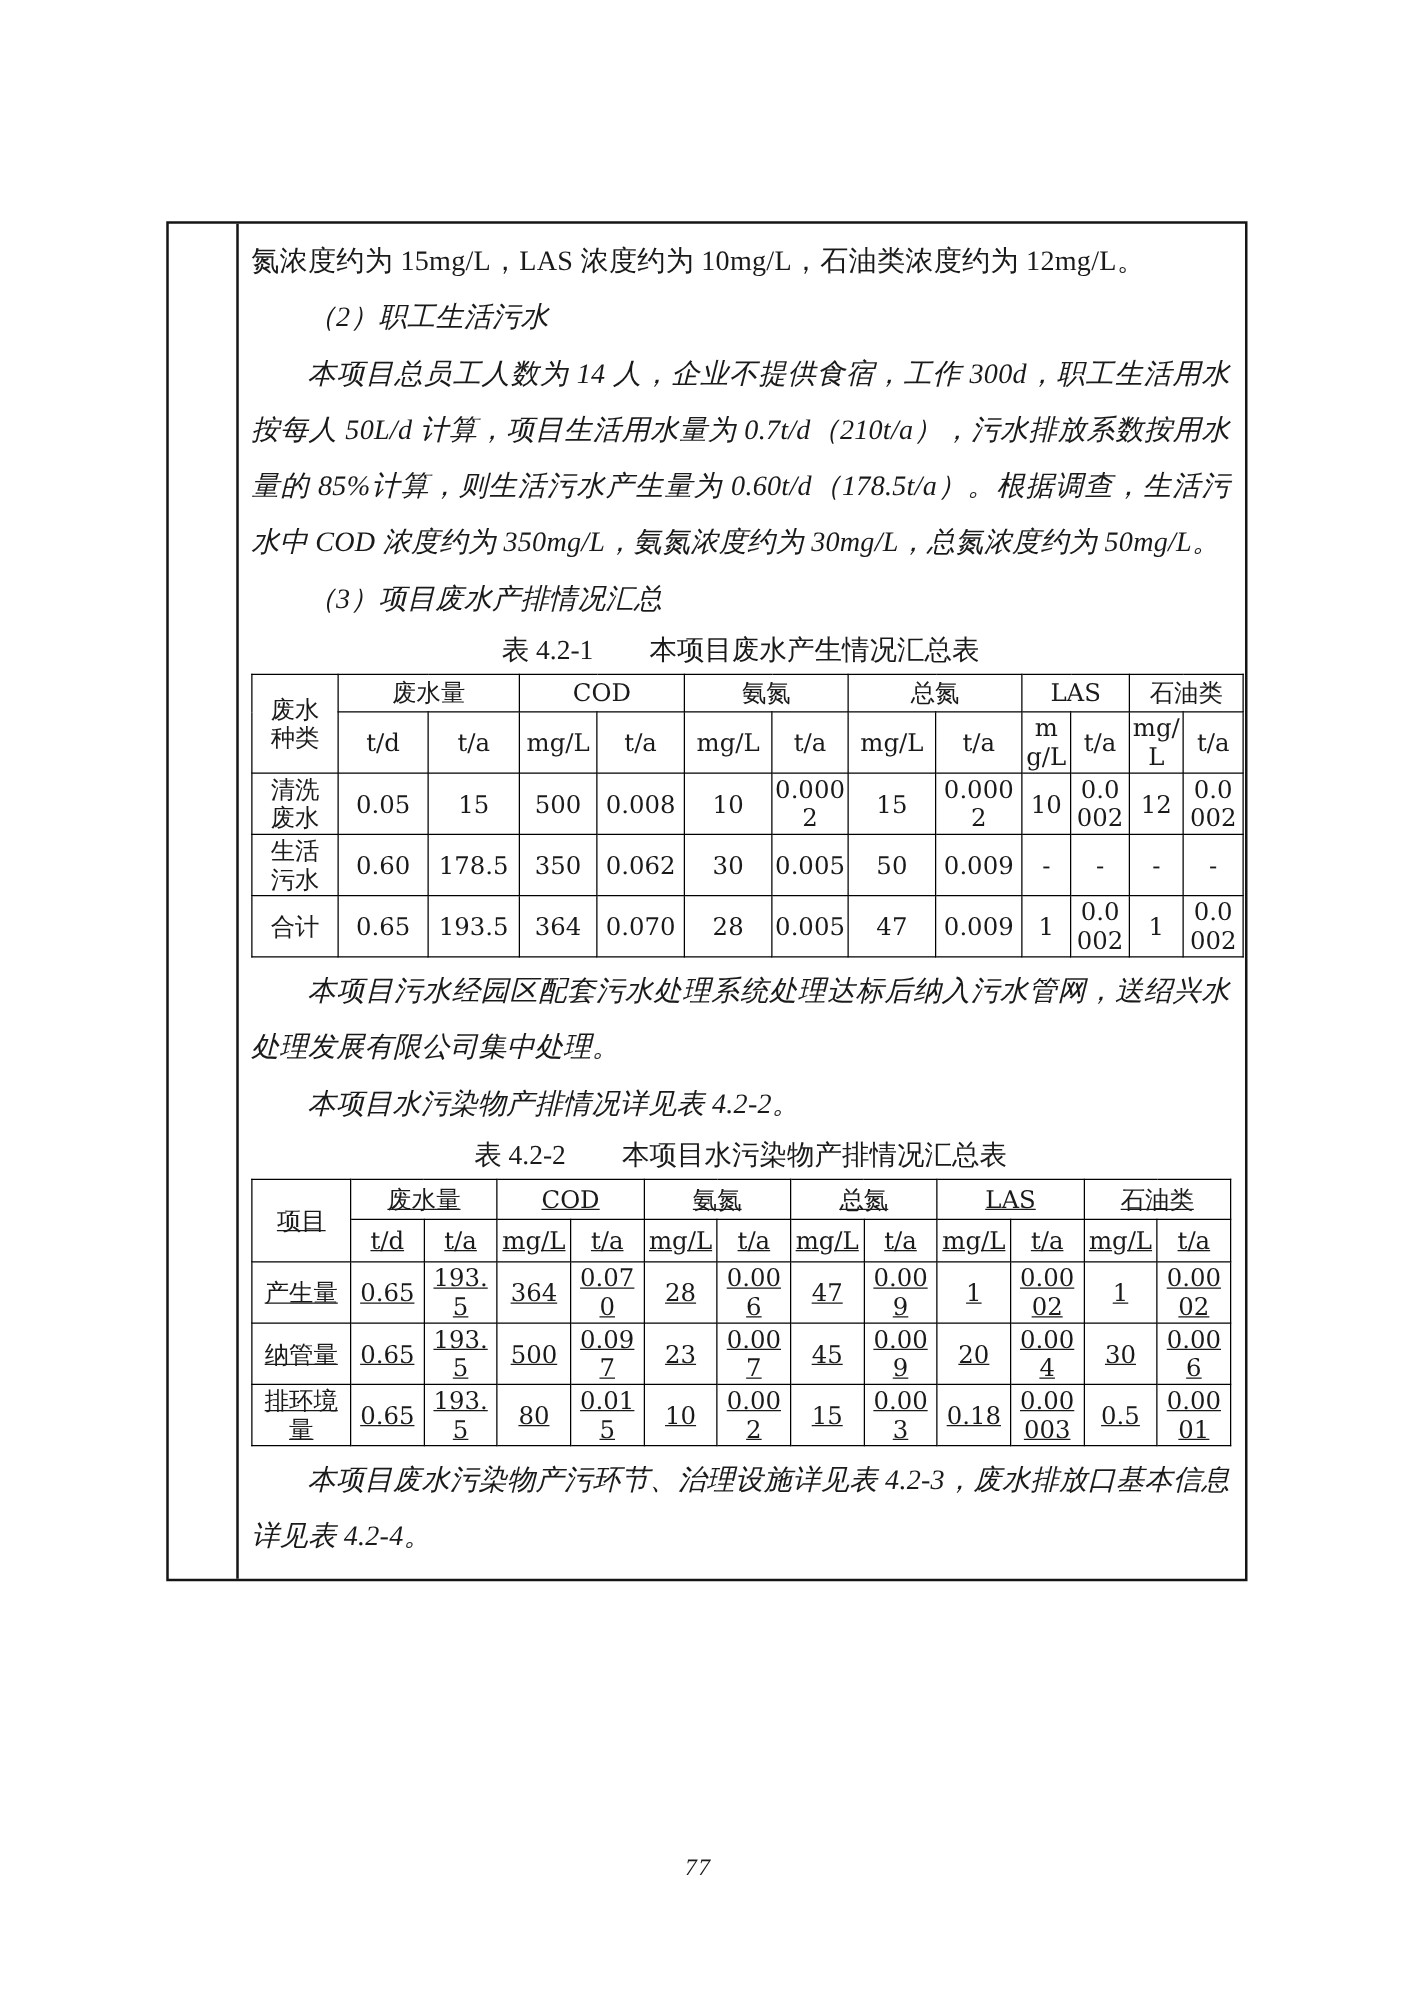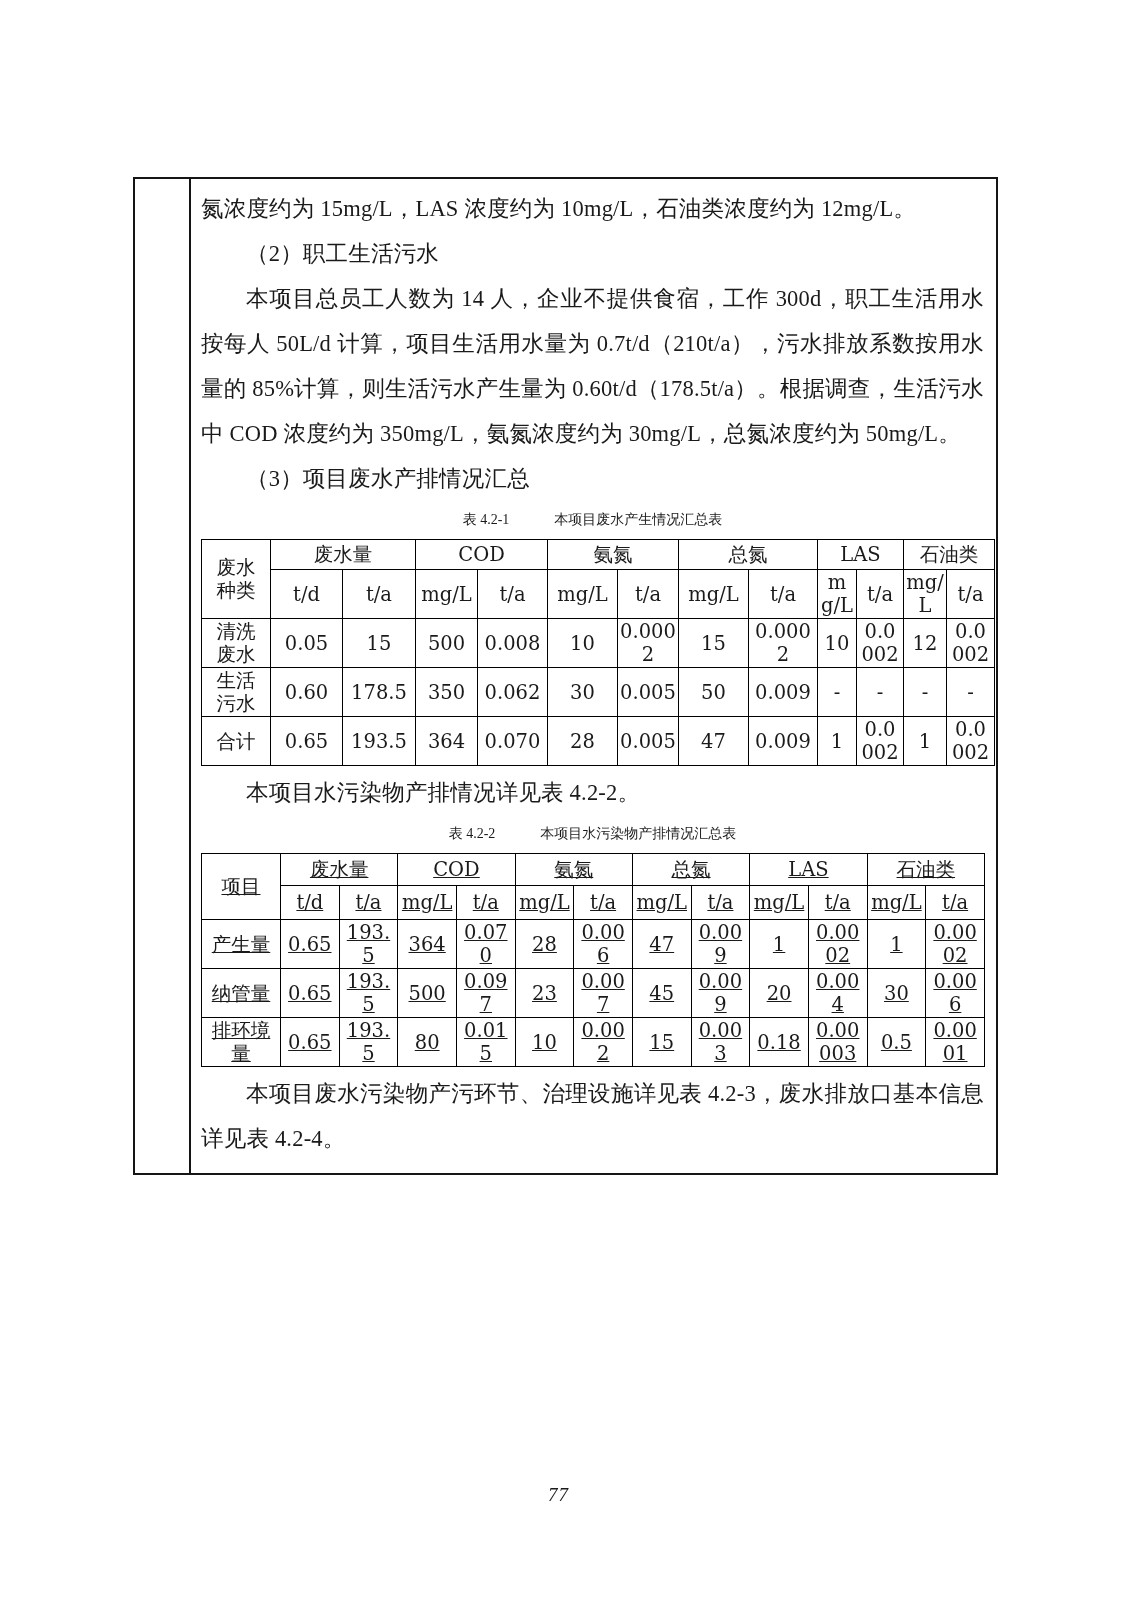--- a/index.html
+++ b/index.html
@@ -33,27 +33,27 @@
     box-sizing:border-box;
     overflow:hidden;
   }
   .para{
     margin:0;
     font-size:22.5px;
     line-height:45px;
     text-align:justify;
     letter-spacing:0.2px;
   }
-  .indent{text-indent:2em;}
+  .indent{text-indent:2em;font-style:italic;}
   .caption{
     display:flex;
     justify-content:center;
     align-items:baseline;
     gap:45px;
-    font-size:14px;
+    font-size:22px;
     line-height:34px;
     margin:2px 0 2px 0;
   }
   table{
     border-collapse:collapse;
     table-layout:fixed;
     background:#ffffff;
     font-family:"DejaVu Serif","Liberation Serif",serif;
     margin:2px 0 4px 0;
   }
@@ -187,20 +187,21 @@
           <td>47</td>
           <td>0.009</td>
           <td>1</td>
           <td>0.0002</td>
           <td>1</td>
           <td>0.0002</td>
         </tr>
       </tbody>
         </table>
 
+      <p class="para indent">本项目污水经园区配套污水处理系统处理达标后纳入污水管网，送绍兴水处理发展有限公司集中处理。</p>
       <p class="para indent">本项目水污染物产排情况详见表 4.2-2。</p>
 
       <div class="caption">
         <span>表 4.2-2</span>
         <span>本项目水污染物产排情况汇总表</span>
       </div>
 
       <table class="t2">
         <colgroup>
           <col style="width:79px">

